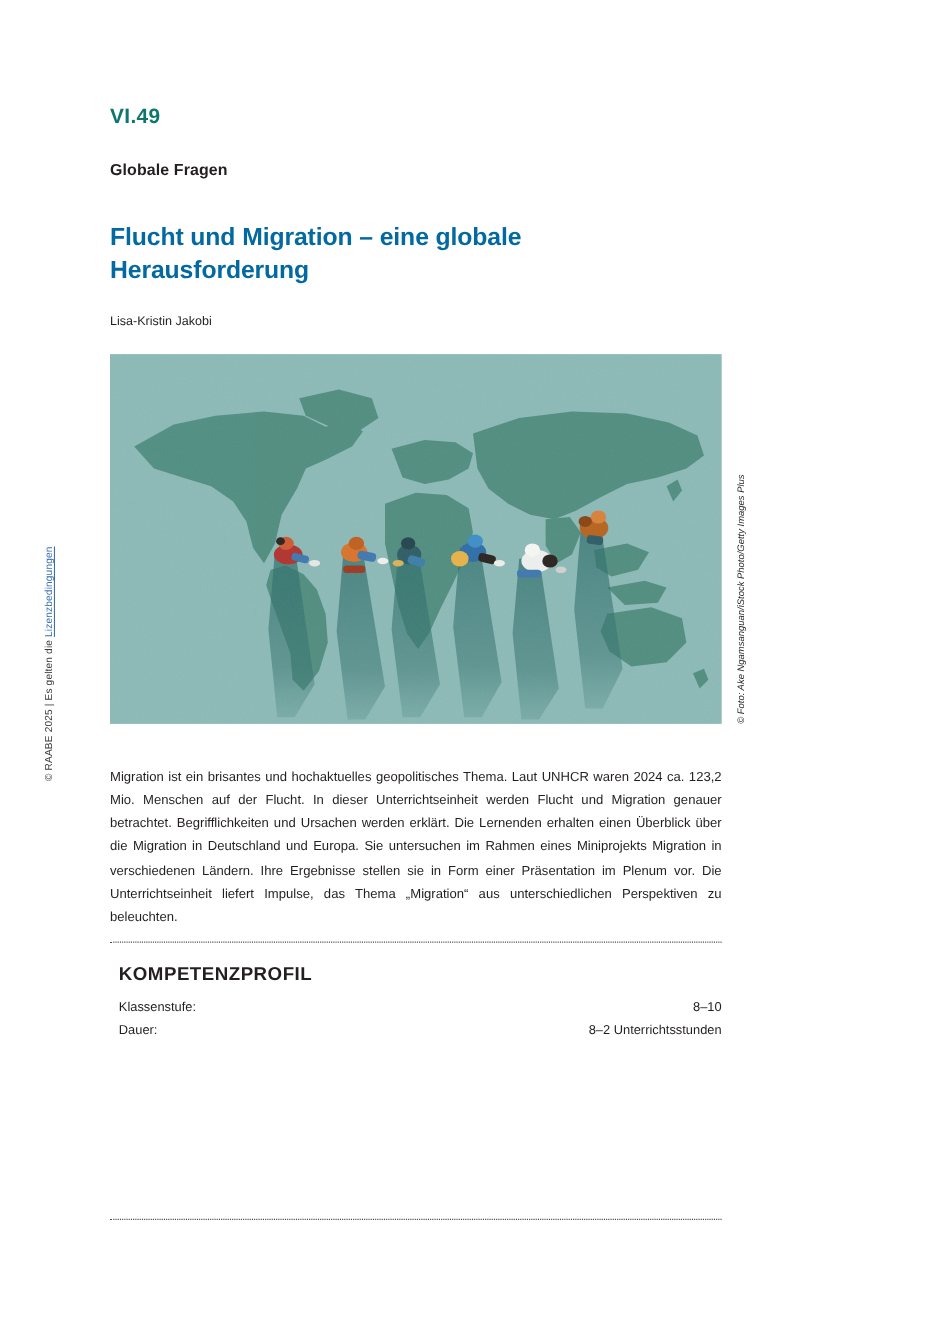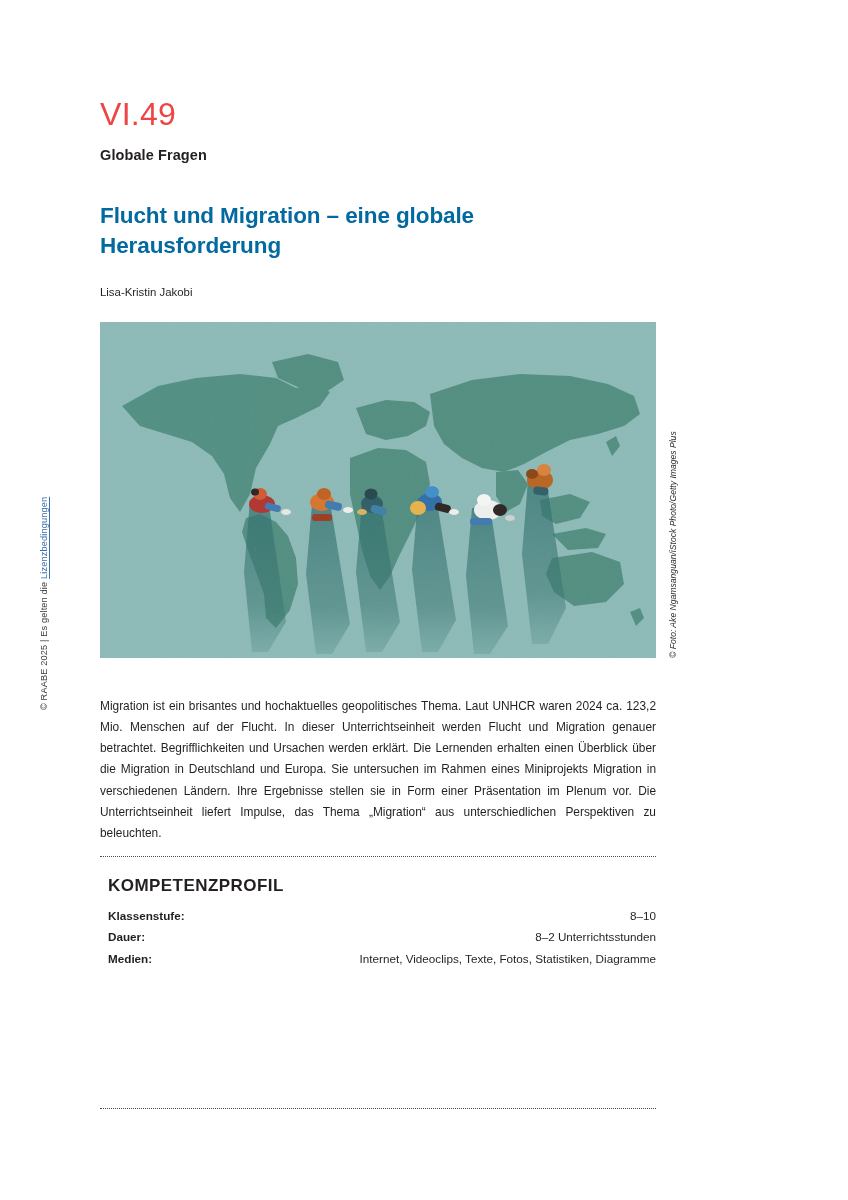--- a/index.html
+++ b/index.html
@@ -48,23 +48,23 @@
     position: absolute;
     left: 100px;
     top: 0;
     width: 556px;
   }
 
   .unit-code {
     position: absolute;
     left: 0;
     top: 96px;
-    font-size: 32px;
-    font-weight: 400;
-    color: #ef4444;
+    font-size: 19px;
+    font-weight: 700;
+    color: #0f766e;
     letter-spacing: 0.3px;
   }
 
   .series-title {
     position: absolute;
     left: 0;
     top: 147px;
     font-size: 14.5px;
     font-weight: 700;
     color: #231f20;
@@ -173,21 +173,21 @@
   }
   .profile-table td {
     vertical-align: top;
     padding: 0 0 2.5px 0;
     font-size: 11.7px;
     line-height: 1.62;
     color: #231f20;
   }
   .profile-table td.label {
     width: 158px;
-    font-weight: 700;
+    font-weight: 400;
     white-space: nowrap;
   }
   .profile-table td.value { font-weight: 400; text-align: right; }
   .profile-table td.value .vline { display: block; }
 </style>
 </head>
 <body>
 
 <div class="license-strip">
   <div class="license-text"><span>© RAABE 2025 | Es gelten die </span><a class="lic-link" href="#">Lizenzbedingungen</a></div>
@@ -333,24 +333,18 @@
         <td class="value">
           <span class="vline">8–10</span>
         </td>
       </tr>
       <tr>
         <td class="label">Dauer:</td>
         <td class="value">
           <span class="vline">8–2 Unterrichtsstunden</span>
         </td>
       </tr>
-      <tr>
-        <td class="label">Medien:</td>
-        <td class="value">
-          <span class="vline">Internet, Videoclips, Texte, Fotos, Statistiken, Diagramme</span>
-        </td>
-      </tr>
     </tbody>
   </table>
 
   <div class="sep sep-bottom"></div>
 
 </div>
 
 </body></html>

